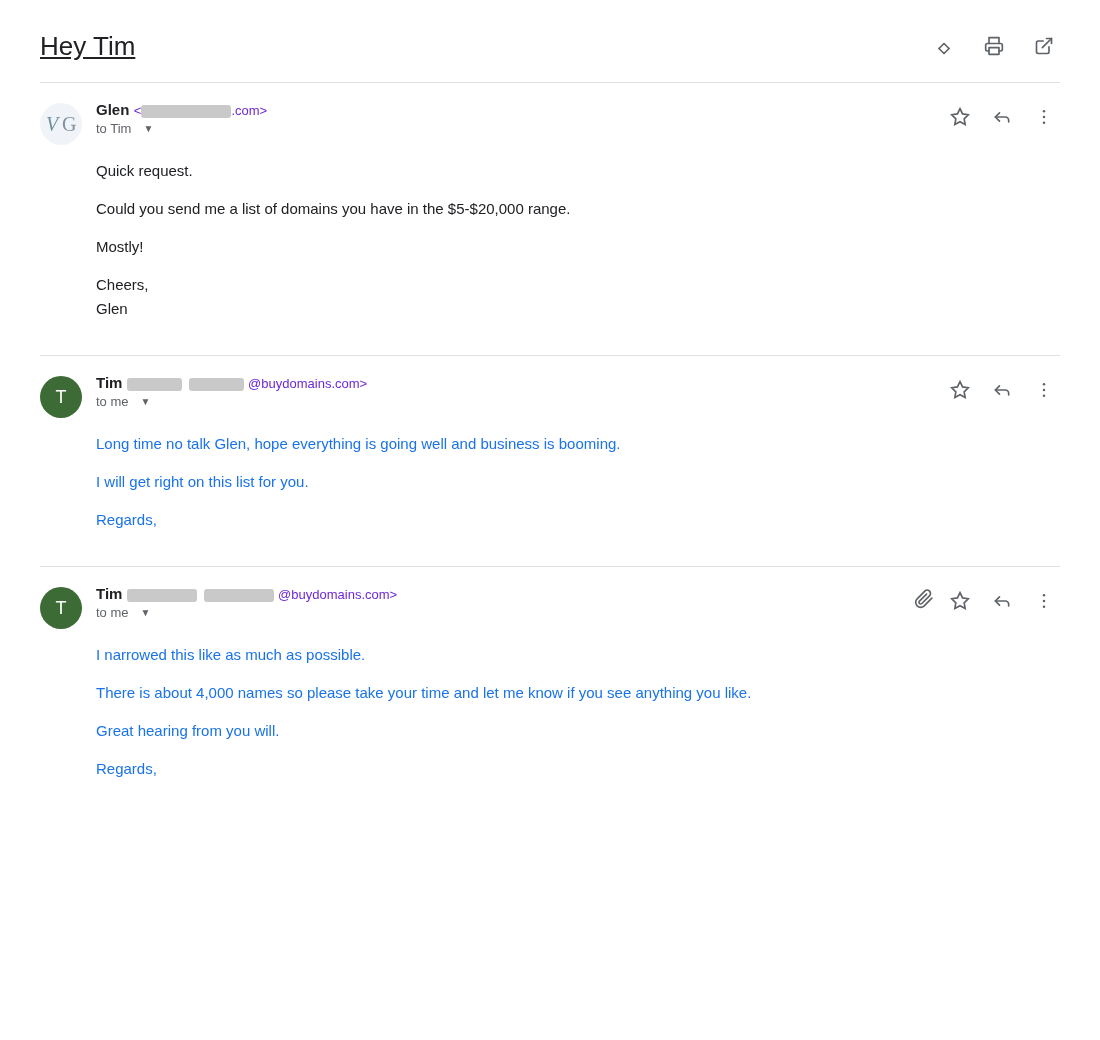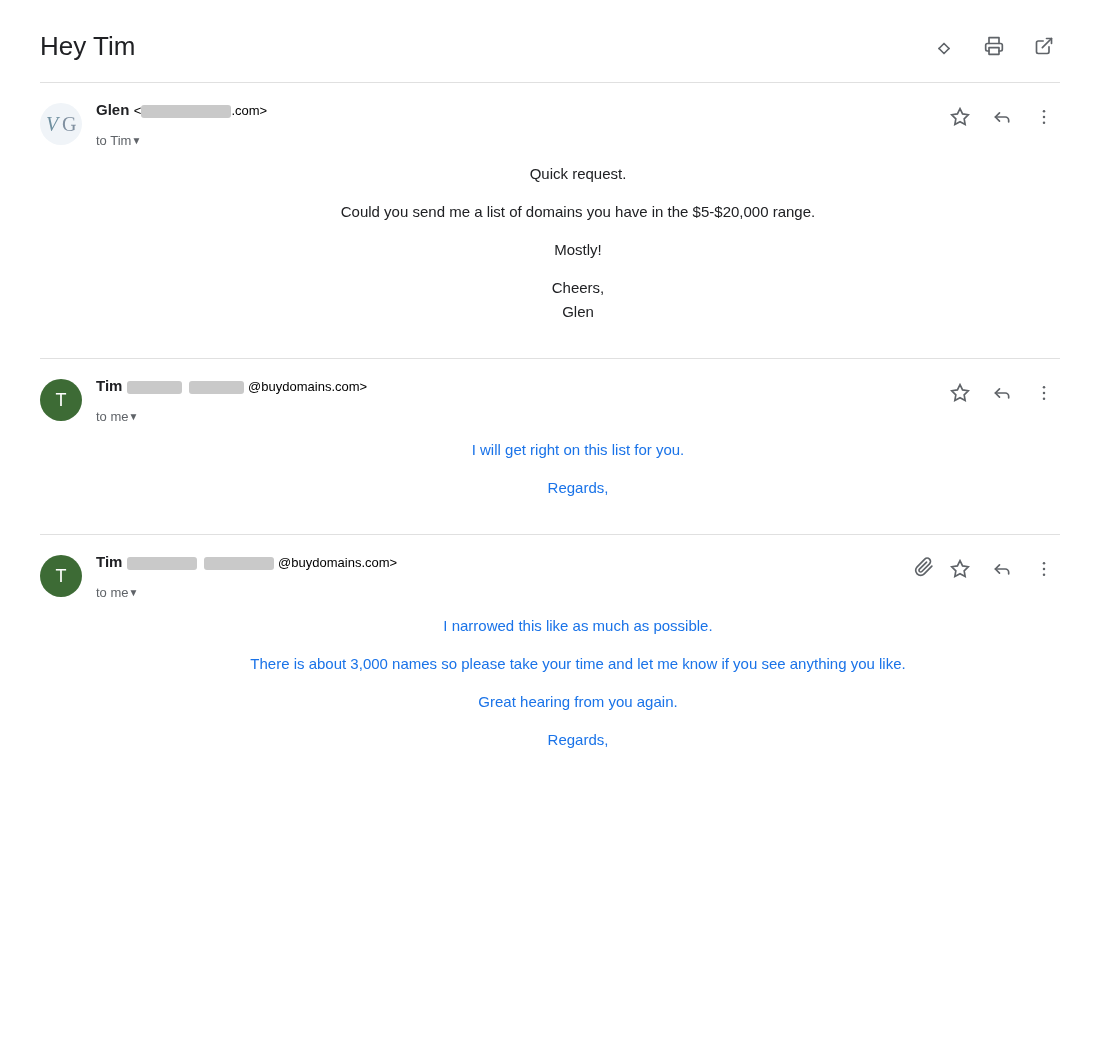--- a/index.html
+++ b/index.html
@@ -14,20 +14,21 @@
     .email-container {
       padding: 20px 40px;
     }
 
     
     .subject-row {
       display: flex;
       align-items: center;
       justify-content: space-between;
       padding: 10px 0 20px 0;
+      text-decoration: underline;
     }
     .subject-title {
       font-size: 26px;
       font-weight: 400;
       color: #202124;
     }
     .subject-actions {
       display: flex;
       align-items: center;
       gap: 18px;
@@ -85,48 +86,47 @@
     }
 
     .sender-info {}
     .sender-name {
       font-size: 15px;
       font-weight: 600;
       color: #202124;
     }
     .sender-email {
       font-size: 13px;
-      color: #000000;
+      color: #6d28d9;
       font-weight: 400;
     }
     .to-line {
       font-size: 13px;
       color: #5f6368;
       display: flex;
       align-items: center;
-      gap: 0;
-      margin-top: 14px;
+      gap: 12px;
+      margin-top: 2px;
     }
     .to-line .dropdown-arrow {
       font-size: 10px;
       color: #5f6368;
     }
 
     .message-actions {
       display: flex;
       align-items: center;
       gap: 10px;
     }
 
     .message-body {
       padding-left: 56px;
       font-size: 15px;
       line-height: 1.6;
       color: #202124;
-      text-align: center;
     }
     .message-body-blue {
       color: #1a73e8;
     }
     .message-body p {
       margin-bottom: 14px;
     }
 
     
     .redacted {
@@ -269,20 +269,21 @@
         <button class="icon-btn" title="More">
           <svg width="20" height="20" viewBox="0 0 24 24" fill="#5f6368">
             <circle cx="12" cy="5" r="1.5"></circle>
             <circle cx="12" cy="12" r="1.5"></circle>
             <circle cx="12" cy="19" r="1.5"></circle>
           </svg>
         </button>
       </div>
     </div>
     <div class="message-body message-body-blue">
+      <p>Long time no talk Glen, hope everything is going well and business is booming.</p>
       <p>I will get right on this list for you.</p>
       <p>Regards,</p>
     </div>
   </div>
 
   <div class="message-block">
     <div class="message-header">
       <div class="message-header-left">
         <div class="avatar avatar-tim">
           <span>T</span>
@@ -324,19 +325,19 @@
           <svg width="20" height="20" viewBox="0 0 24 24" fill="#5f6368">
             <circle cx="12" cy="5" r="1.5"></circle>
             <circle cx="12" cy="12" r="1.5"></circle>
             <circle cx="12" cy="19" r="1.5"></circle>
           </svg>
         </button>
       </div>
     </div>
     <div class="message-body message-body-blue">
       <p>I narrowed this like as much as possible.</p>
-      <p>There is about 3,000 names so please take your time and let me know if you see anything you like.</p>
-      <p>Great hearing from you again.</p>
+      <p>There is about 4,000 names so please take your time and let me know if you see anything you like.</p>
+      <p>Great hearing from you will.</p>
       <p>Regards,</p>
     </div>
   </div>
 
 </div>
 
 </body></html>

